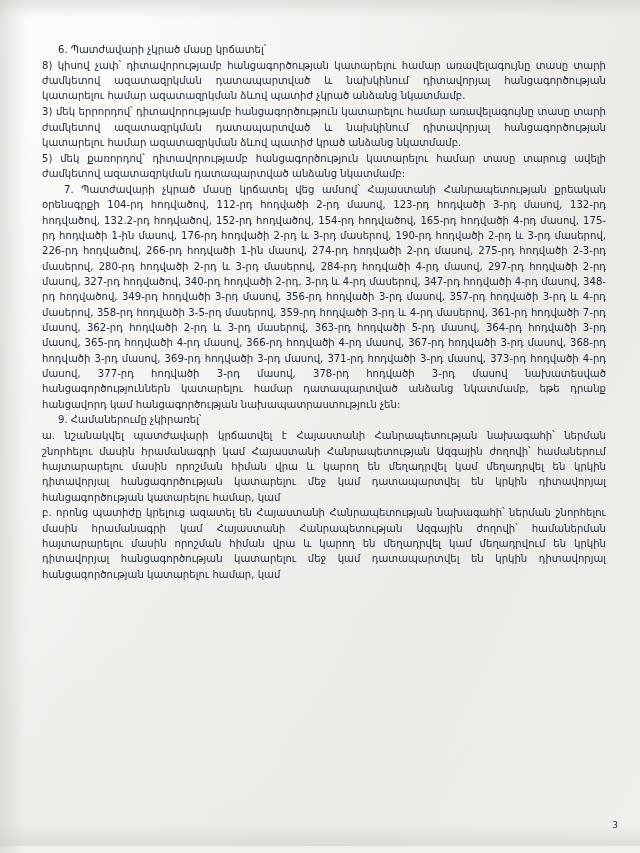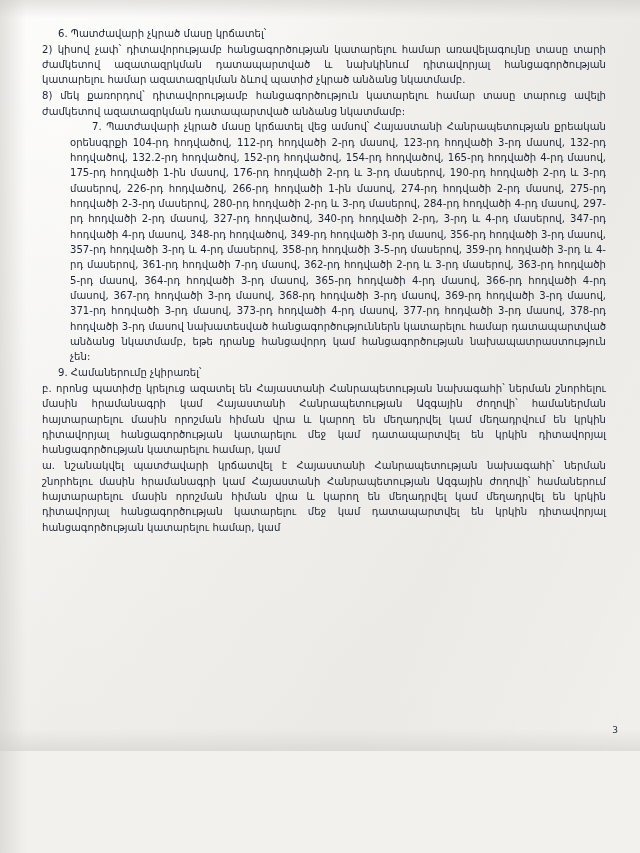--- a/index.html
+++ b/index.html
@@ -9,26 +9,26 @@
   body {
     width: 640px;
     height: 853px;
     background: #f2f1ee;
     font-family: "DejaVu Sans", sans-serif;
     overflow: hidden;
   }
   .page {
     position: relative;
     width: 640px;
-    height: 751px;
+    height: 846px;
     background:
       linear-gradient(115deg, rgba(255,255,255,0.55) 0%, rgba(240,239,236,0.25) 38%, rgba(229,228,224,0.35) 70%, rgba(246,245,242,0.5) 100%),
       radial-gradient(ellipse at 18% 8%, #fbfbf9 0%, #f1f0ed 45%, #eceae6 100%);
     box-sizing: border-box;
-    padding: 26px 34px 24px 42px;
+    padding: 42px 34px 24px 42px;
   }
   .paper-shade-left {
     position: absolute;
     top: 0; left: 0;
     width: 26px; height: 853px;
     background: linear-gradient(to right, rgba(205,203,198,0.55), rgba(255,255,255,0));
     pointer-events: none;
   }
   .paper-shade-top {
     position: absolute;
@@ -54,21 +54,20 @@
   }
   p {
     margin: 0 0 0.5px 0;
     text-indent: 0;
   }
   p.indent {
     text-indent: 16px;
   }
   p.num-head {
     text-indent: 22px;
-    margin-left: 28px;
   }
   p.block {
     text-align: justify;
     text-align-last: left;
   }
   .page-number {
     position: absolute;
     right: 22px;
     bottom: 16px;
     font-size: 9px;
@@ -79,22 +78,23 @@
 </head>
 <body>
 
 <div class="page">
   <div class="paper-shade-left"></div>
   <div class="paper-shade-top"></div>
   <div class="paper-shade-bottom"></div>
 
   <div class="content">
     <p class="indent">6. Պատժավարի չկրած մասը կրճատել՝</p>
-    <p class="block">2) կիսով չափ՝ դիտավորությամբ հանցագործության կատարելու համար առավելագույնը տասը տարի ժամկետով ազատազրկման դատապարտված և նախկինում դիտավորյալ հանցագործության կատարելու համար ազատազրկման ձևով պատիժ չկրած անձանց նկատմամբ.</p>
-    <p class="block">8) մեկ քառորդով՝ դիտավորությամբ հանցագործություն կատարելու համար տասը տարուց ավելի ժամկետով ազատազրկման դատապարտված անձանց նկատմամբ:</p>
+    <p class="block">8) կիսով չափ՝ դիտավորությամբ հանցագործության կատարելու համար առավելագույնը տասը տարի ժամկետով ազատազրկման դատապարտված և նախկինում դիտավորյալ հանցագործության կատարելու համար ազատազրկման ձևով պատիժ չկրած անձանց նկատմամբ.</p>
+    <p class="block">3) մեկ երրորդով՝ դիտավորությամբ հանցագործություն կատարելու համար առավելագույնը տասը տարի ժամկետով ազատազրկման դատապարտված և նախկինում դիտավորյալ հանցագործության կատարելու համար ազատազրկման ձևով պատիժ կրած անձանց նկատմամբ.</p>
+    <p class="block">5) մեկ քառորդով՝ դիտավորությամբ հանցագործություն կատարելու համար տասը տարուց ավելի ժամկետով ազատազրկման դատապարտված անձանց նկատմամբ:</p>
     <p class="num-head">7. Պատժավարի չկրած մասը կրճատել վեց ամսով՝ Հայաստանի Հանրապետության քրեական օրենսգրքի 104-րդ հոդվածով, 112-րդ հոդվածի 2-րդ մասով, 123-րդ հոդվածի 3-րդ մասով, 132-րդ հոդվածով, 132.2-րդ հոդվածով, 152-րդ հոդվածով, 154-րդ հոդվածով, 165-րդ հոդվածի 4-րդ մասով, 175-րդ հոդվածի 1-ին մասով, 176-րդ հոդվածի 2-րդ և 3-րդ մասերով, 190-րդ հոդվածի 2-րդ և 3-րդ մասերով, 226-րդ հոդվածով, 266-րդ հոդվածի 1-ին մասով, 274-րդ հոդվածի 2-րդ մասով, 275-րդ հոդվածի 2-3-րդ մասերով, 280-րդ հոդվածի 2-րդ և 3-րդ մասերով, 284-րդ հոդվածի 4-րդ մասով, 297-րդ հոդվածի 2-րդ մասով, 327-րդ հոդվածով, 340-րդ հոդվածի 2-րդ, 3-րդ և 4-րդ մասերով, 347-րդ հոդվածի 4-րդ մասով, 348-րդ հոդվածով, 349-րդ հոդվածի 3-րդ մասով, 356-րդ հոդվածի 3-րդ մասով, 357-րդ հոդվածի 3-րդ և 4-րդ մասերով, 358-րդ հոդվածի 3-5-րդ մասերով, 359-րդ հոդվածի 3-րդ և 4-րդ մասերով, 361-րդ հոդվածի 7-րդ մասով, 362-րդ հոդվածի 2-րդ և 3-րդ մասերով, 363-րդ հոդվածի 5-րդ մասով, 364-րդ հոդվածի 3-րդ մասով, 365-րդ հոդվածի 4-րդ մասով, 366-րդ հոդվածի 4-րդ մասով, 367-րդ հոդվածի 3-րդ մասով, 368-րդ հոդվածի 3-րդ մասով, 369-րդ հոդվածի 3-րդ մասով, 371-րդ հոդվածի 3-րդ մասով, 373-րդ հոդվածի 4-րդ մասով, 377-րդ հոդվածի 3-րդ մասով, 378-րդ հոդվածի 3-րդ մասով նախատեսված հանցագործություններն կատարելու համար դատապարտված անձանց նկատմամբ, եթե դրանք հանցավորդ կամ հանցագործության նախապատրաստություն չեն:</p>
     <p class="indent">9. Համաներումը չկիրառել՝</p>
+    <p class="block">ա. նշանակվել պատժավարի կրճատվել է Հայաստանի Հանրապետության նախագահի՝ ներման շնորհելու մասին հրամանագրի կամ Հայաստանի Հանրապետության Ազգային ժողովի՝ համաներում հայտարարելու մասին որոշման հիման վրա և կարող են մեղադրվել կամ մեղադրվել են կրկին դիտավորյալ հանցագործության կատարելու մեջ կամ դատապարտվել են կրկին դիտավորյալ հանցագործության կատարելու համար, կամ</p>
     <p class="block">բ. որոնց պատիժը կրելուց ազատել են Հայաստանի Հանրապետության նախագահի՝ ներման շնորհելու մասին հրամանագրի կամ Հայաստանի Հանրապետության Ազգային ժողովի՝ համաներման հայտարարելու մասին որոշման հիման վրա և կարող են մեղադրվել կամ մեղադրվում են կրկին դիտավորյալ հանցագործության կատարելու մեջ կամ դատապարտվել են կրկին դիտավորյալ հանցագործության կատարելու համար, կամ</p>
-    <p class="block">ա. նշանակվել պատժավարի կրճատվել է Հայաստանի Հանրապետության նախագահի՝ ներման շնորհելու մասին հրամանագրի կամ Հայաստանի Հանրապետության Ազգային ժողովի՝ համաներում հայտարարելու մասին որոշման հիման վրա և կարող են մեղադրվել կամ մեղադրվել են կրկին դիտավորյալ հանցագործության կատարելու մեջ կամ դատապարտվել են կրկին դիտավորյալ հանցագործության կատարելու համար, կամ</p>
   </div>
 
   <div class="page-number">3</div>
 </div>
 
 </body></html>

